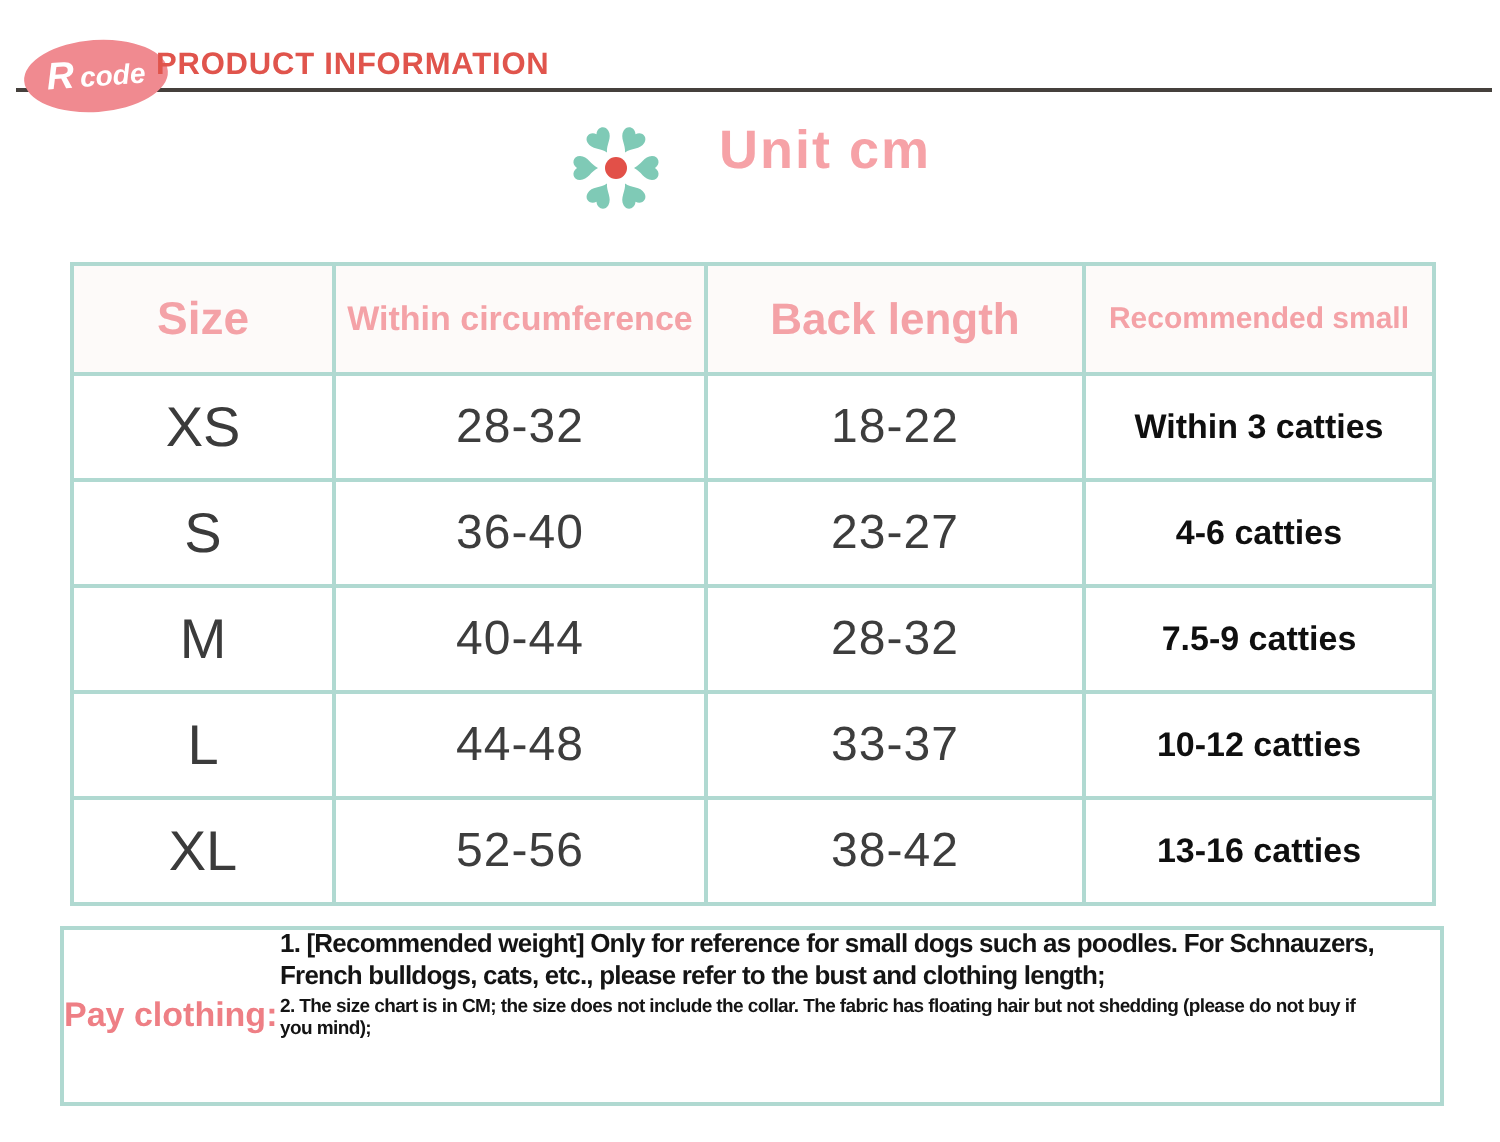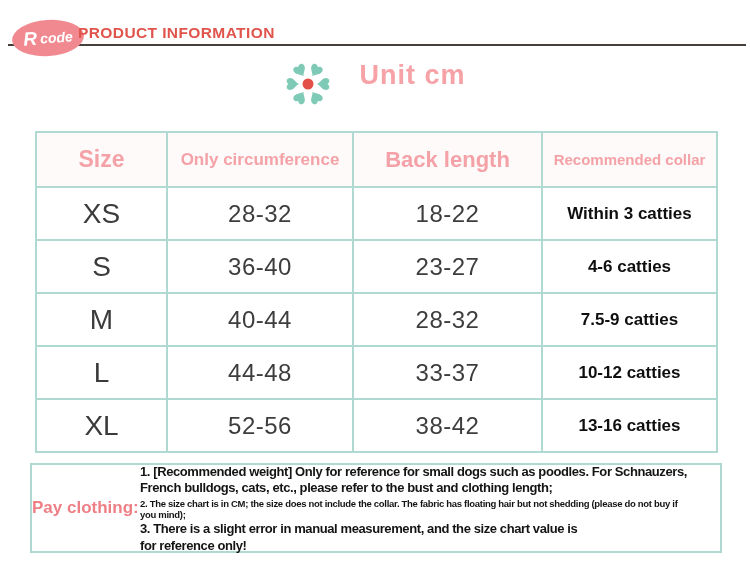--- a/index.html
+++ b/index.html
@@ -95,23 +95,23 @@
 <table class="size-table">
   <colgroup>
     <col style="width:131px">
       <col style="width:186px">
       <col style="width:189px">
       <col style="width:175px">
   </colgroup>
   <thead>
     <tr>
       <th class="h-size">Size</th>
-      <th class="h-chest">Only circumference</th>
+      <th class="h-chest">Within circumference</th>
       <th class="h-back">Back length</th>
-      <th class="h-weight">Recommended collar</th>
+      <th class="h-weight">Recommended small</th>
     </tr>
   </thead>
   <tbody>
     <tr>
       <td class="c-size">XS</td>
       <td class="c-num">28-32</td>
       <td class="c-num">18-22</td>
       <td class="c-weight">Within 3 catties</td>
     </tr>
     <tr>
@@ -141,15 +141,13 @@
   </tbody>
 </table>
 
 <div class="notes-box"></div>
 <div class="pay-label">Pay clothing:</div>
 <div class="notes">
   <p class="note-lg">1. [Recommended weight] Only for reference for small dogs such as poodles. For Schnauzers,
 French bulldogs, cats, etc., please refer to the bust and clothing length;</p>
   <p class="note-sm">2. The size chart is in CM; the size does not include the collar. The fabric has floating hair but not shedding (please do not buy if
 you mind);</p>
-  <p class="note-lg">3. There is a slight error in manual measurement, and the size chart value is
-for reference only!</p>
 </div>
 
 </body></html>

